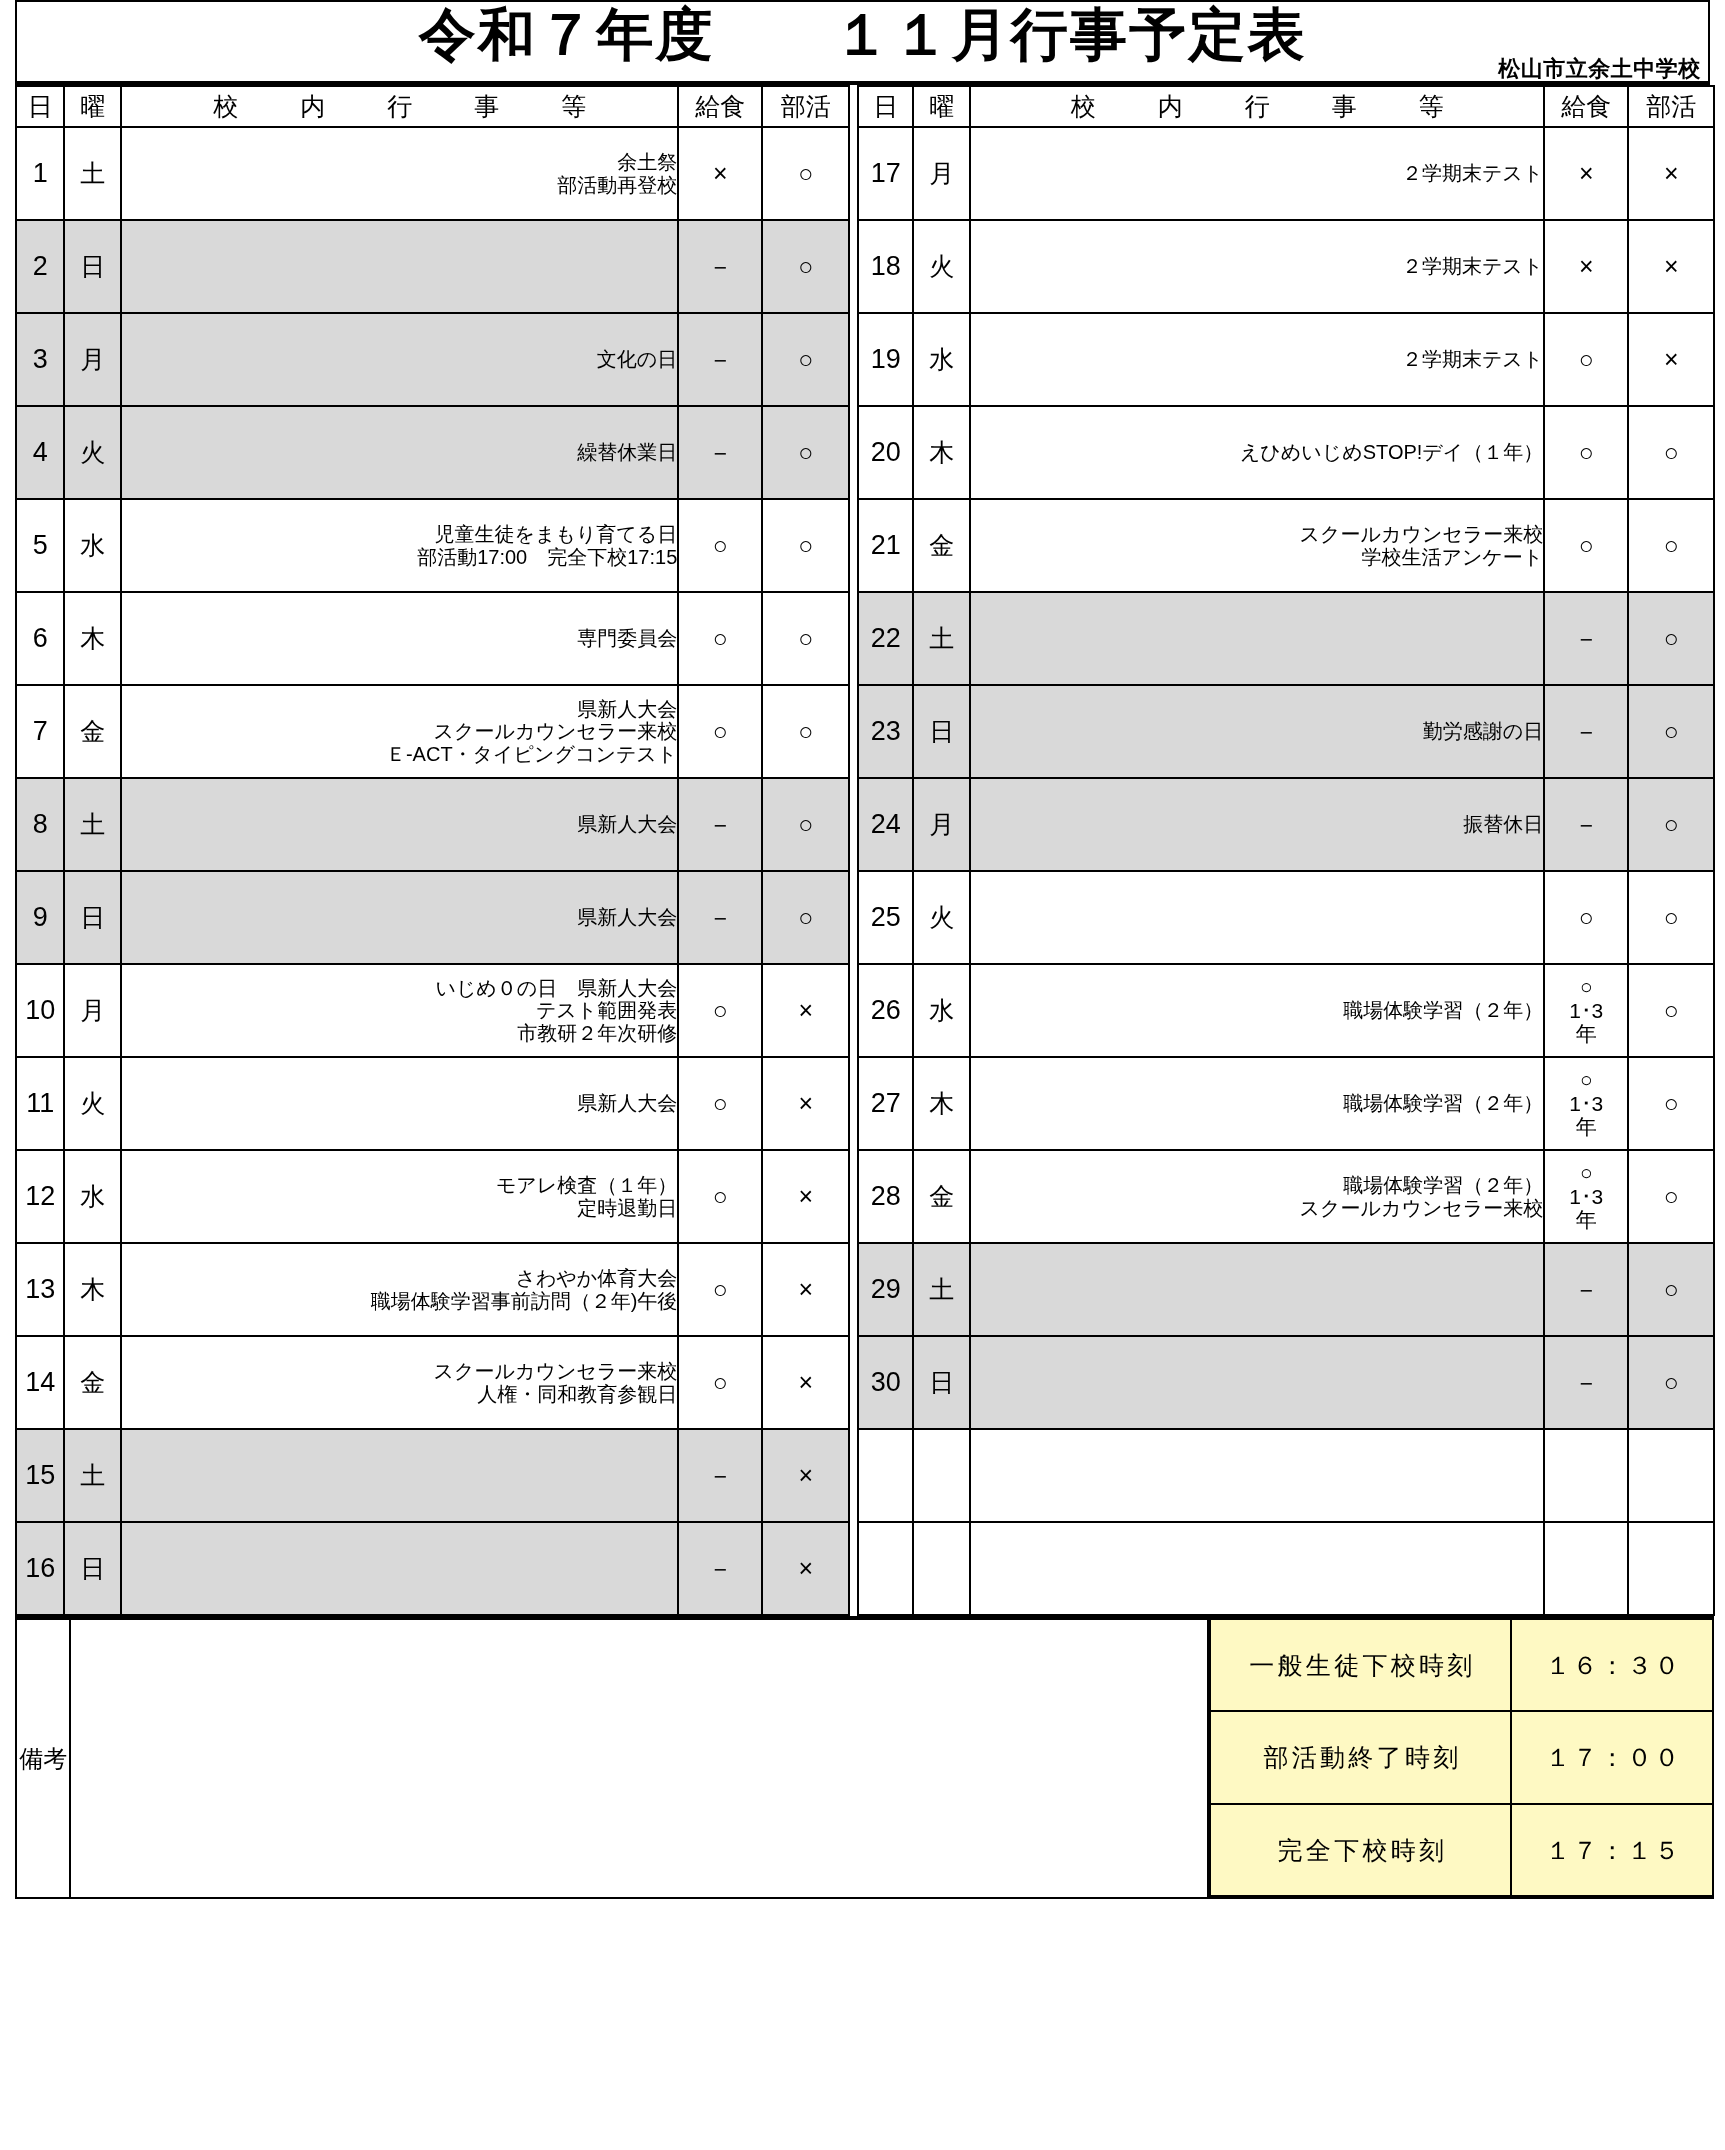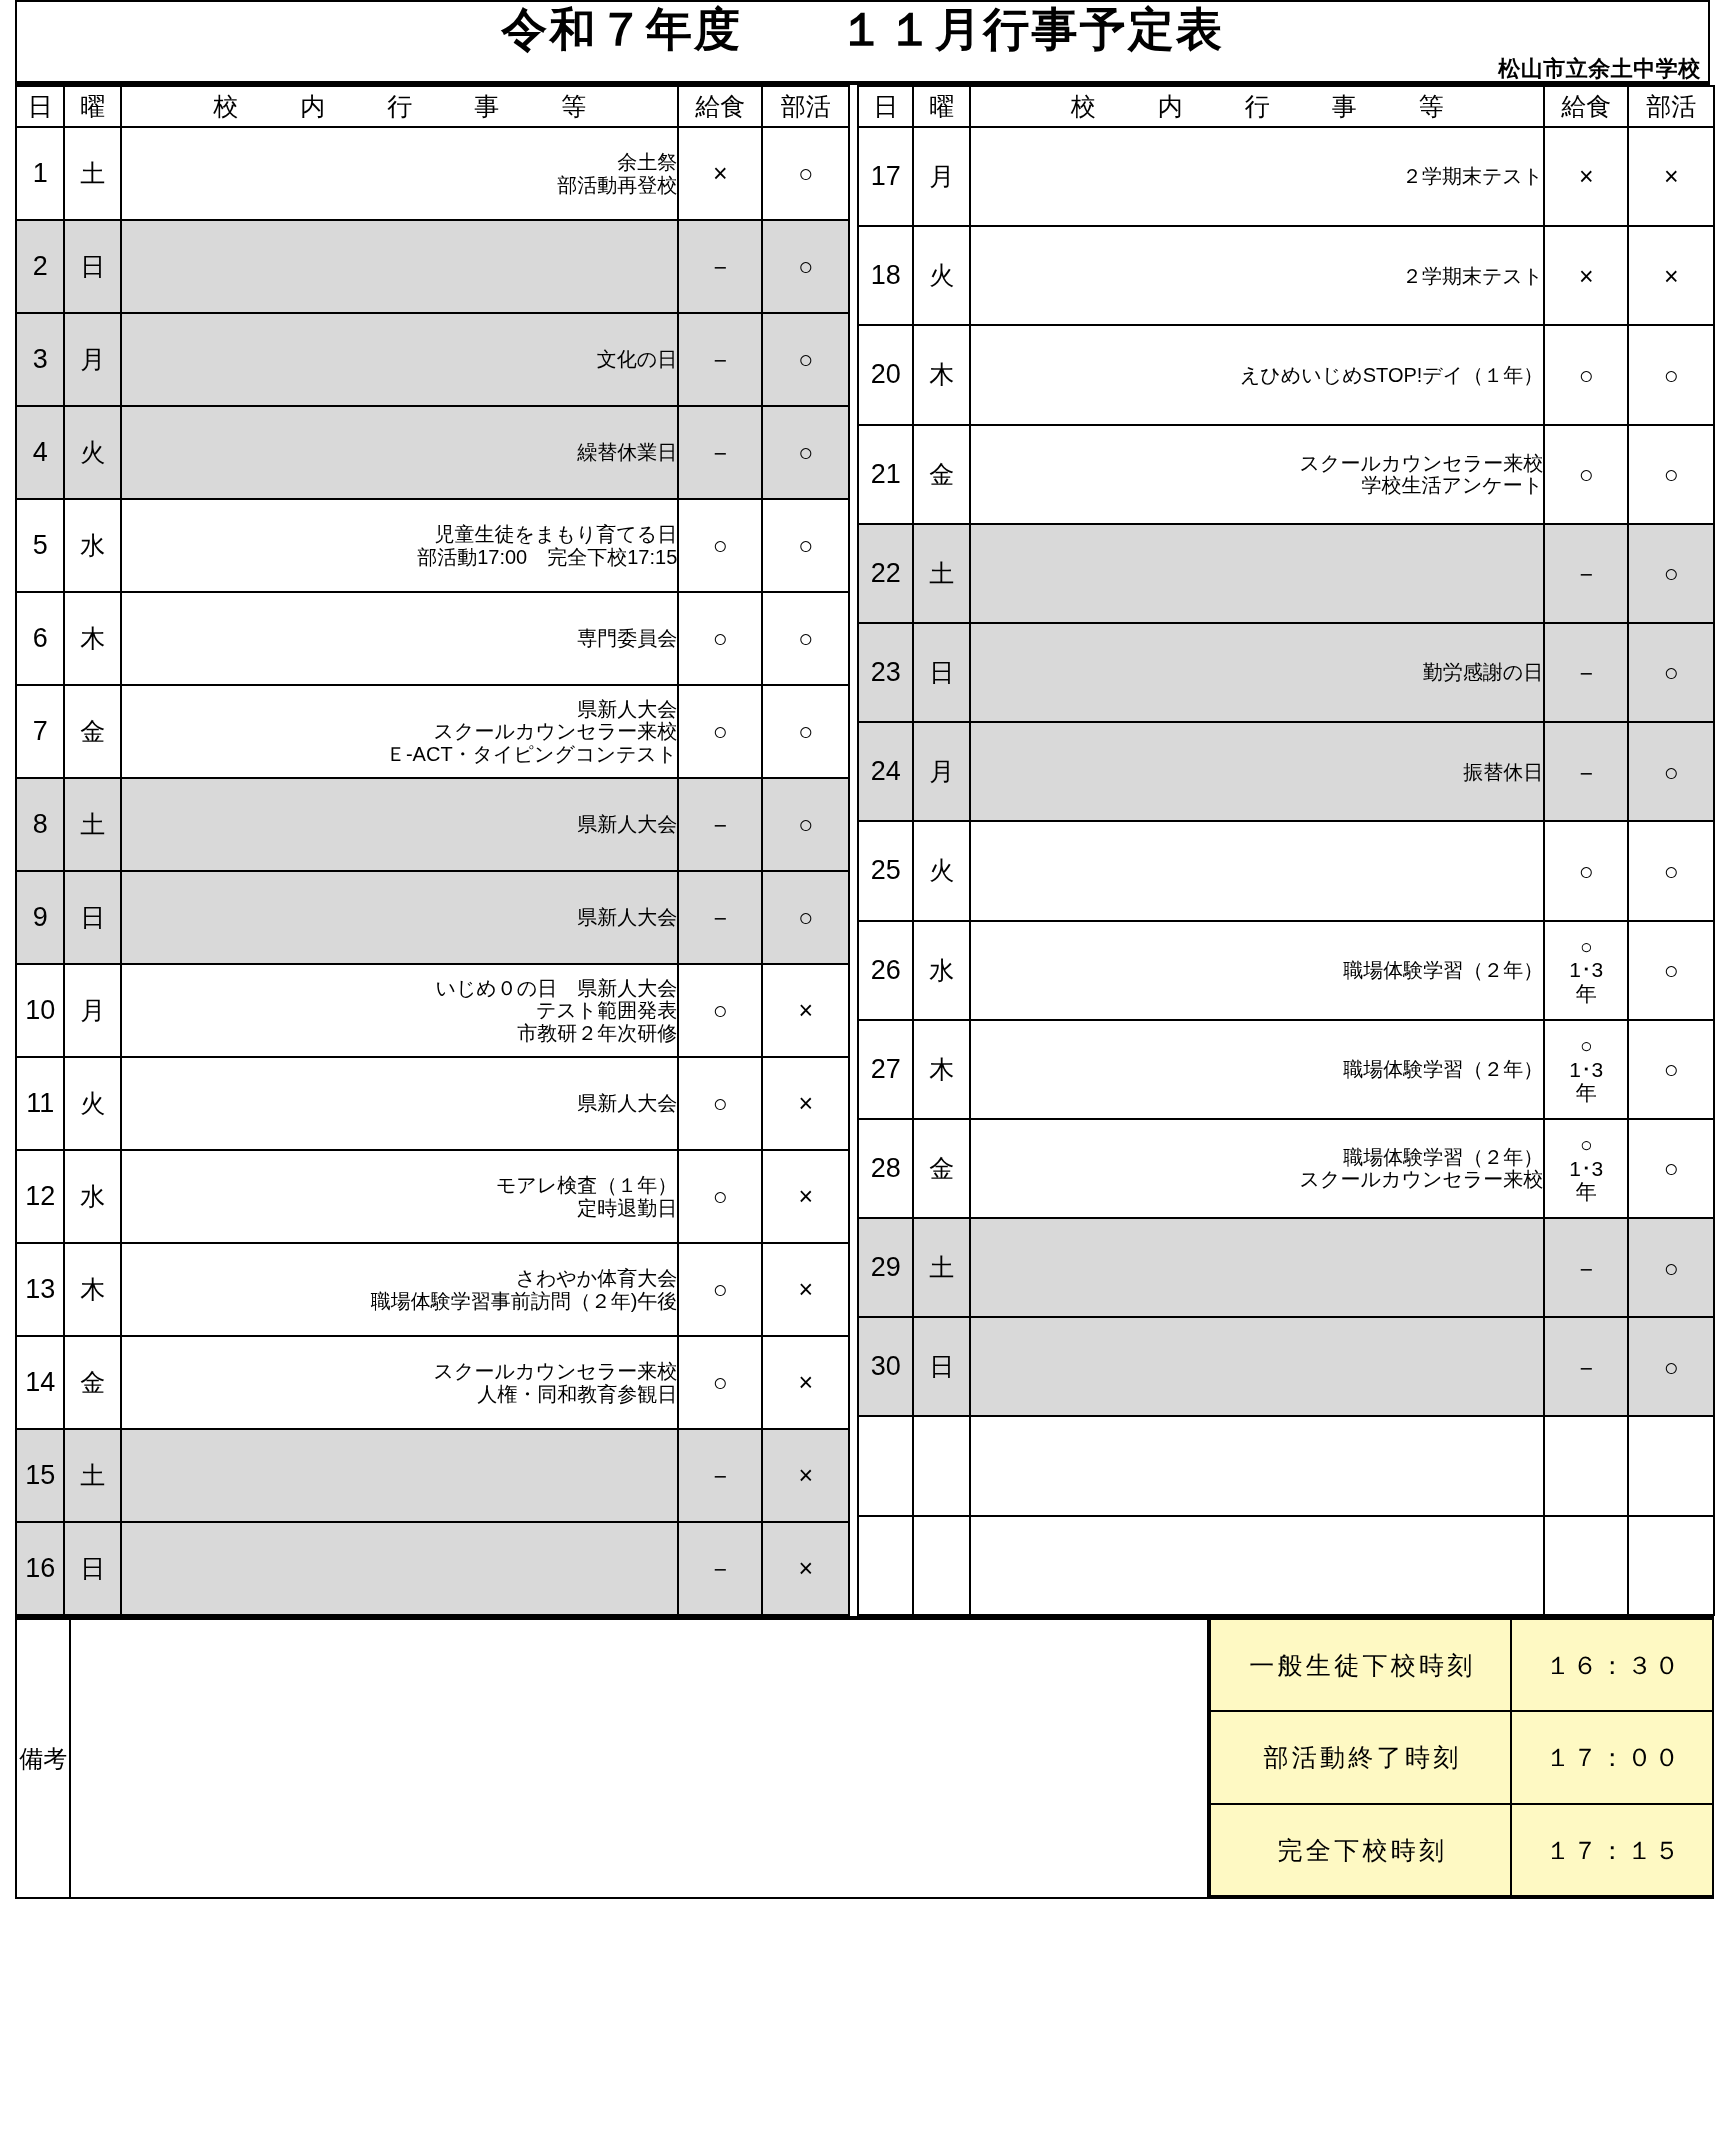--- a/index.html
+++ b/index.html
@@ -29,21 +29,21 @@
     width: 1695px;
     margin: 0 auto;
     margin-left: 15.3px;
     border: 2.7px solid #000;
     border-bottom: 4.9px solid #000;
     height: 85px;
     box-sizing: border-box;
   }
   .doc-title {
     text-align: center;
-    font-size: 46px;
+    font-size: 57px;
     font-weight: bold;
     letter-spacing: 2.2px;
     line-height: 1;
     padding-top: 4.4px;
     white-space: pre;
   }
   .school-name {
     position: absolute;
     right: 7.6px;
     bottom: 1.1px;
@@ -358,20 +358,27 @@
             <td class="wd">月</td>
             <td class="ev">２学期末テスト</td>
             <td class="mark">×</td>
             <td class="mark">×</td>
           </tr>
           <tr class="">
             <td class="day">18</td>
             <td class="wd">火</td>
             <td class="ev">２学期末テスト</td>
             <td class="mark">×</td>
+            <td class="mark">×</td>
+          </tr>
+          <tr class="">
+            <td class="day">19</td>
+            <td class="wd">水</td>
+            <td class="ev">２学期末テスト</td>
+            <td class="mark">○</td>
             <td class="mark">×</td>
           </tr>
           <tr class="">
             <td class="day">20</td>
             <td class="wd">木</td>
             <td class="ev">えひめいじめSTOP!デイ（１年）</td>
             <td class="mark">○</td>
             <td class="mark">○</td>
           </tr>
           <tr class="">

